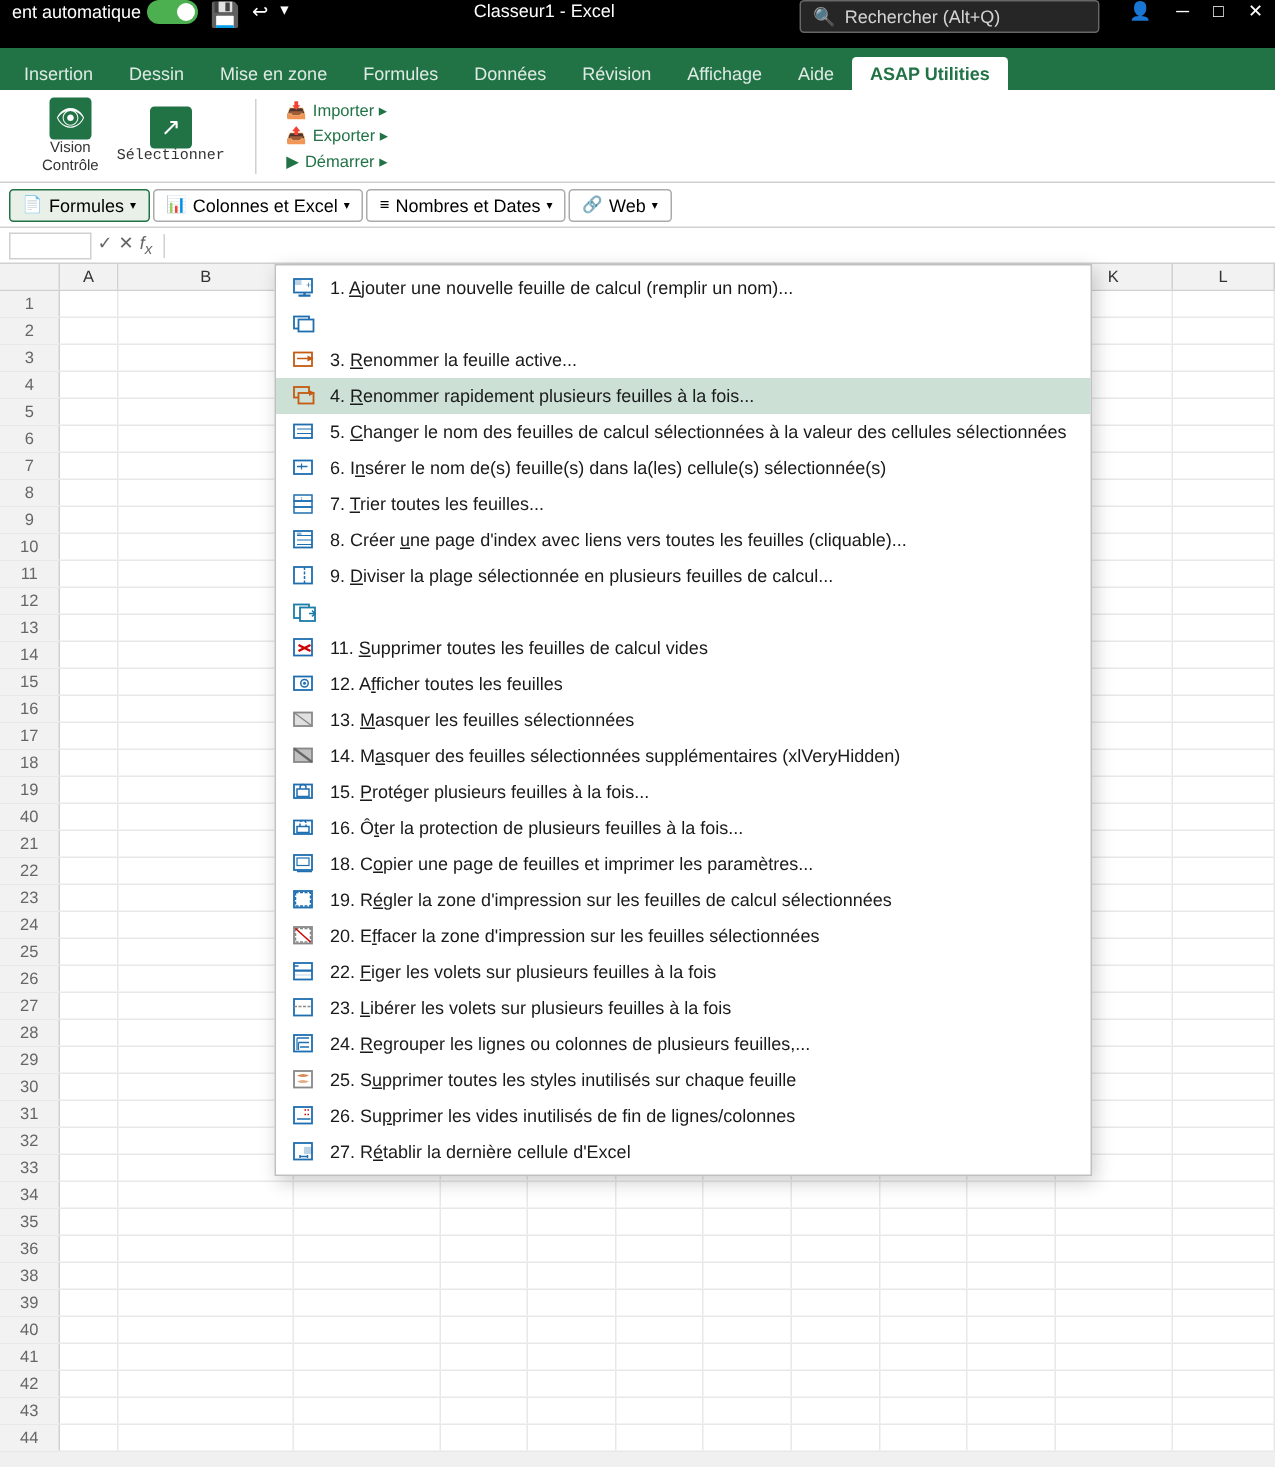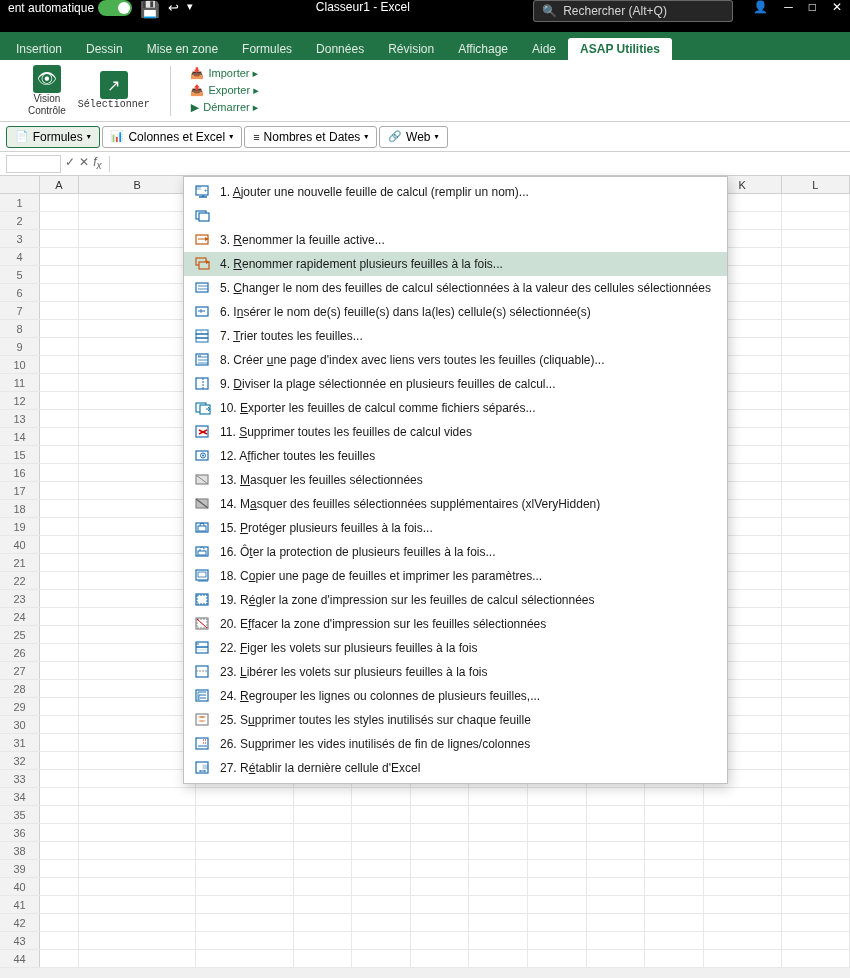--- a/index.html
+++ b/index.html
@@ -1151,21 +1151,20 @@
       <span class="item-text">9. <u>D</u>iviser la plage sélectionnée en plusieurs feuilles de calcul...</span>
     </div>
     <div class="dropdown-item">
       <span class="item-icon icon-teal">
         <svg width="16" height="14" viewBox="0 0 16 14">
             <rect x="1" y="2" width="10" height="9" fill="none" stroke="#1b7ca8" stroke-width="1.2"></rect>
             <rect x="5" y="4" width="10" height="9" fill="white" stroke="#1b7ca8" stroke-width="1.2"></rect>
             <path d="M11 8 L15 8 M13 6 L15 8 L13 10" fill="none" stroke="#1b7ca8" stroke-width="1"></path>
           </svg>
       </span>
-      <span class="item-text">10. <u>E</u>xporter les feuilles de calcul comme fichiers séparés...</span>
     </div>
     <div class="dropdown-item">
       <span class="item-icon icon-blue">
         <svg width="16" height="14" viewBox="0 0 16 14">
             <rect x="1" y="1" width="12" height="11" fill="none" stroke="#1e6eb0" stroke-width="1.2"></rect>
             <line x1="4" y1="5" x2="12" y2="9" stroke="#cc0000" stroke-width="1.5"></line>
             <line x1="12" y1="5" x2="4" y2="9" stroke="#cc0000" stroke-width="1.5"></line>
           </svg>
       </span>
       <span class="item-text">11. <u>S</u>upprimer toutes les feuilles de calcul vides</span>

